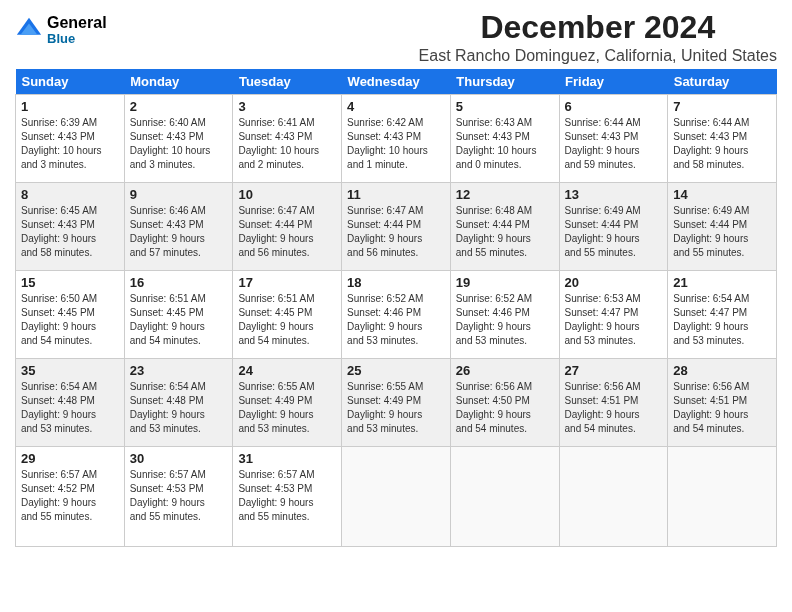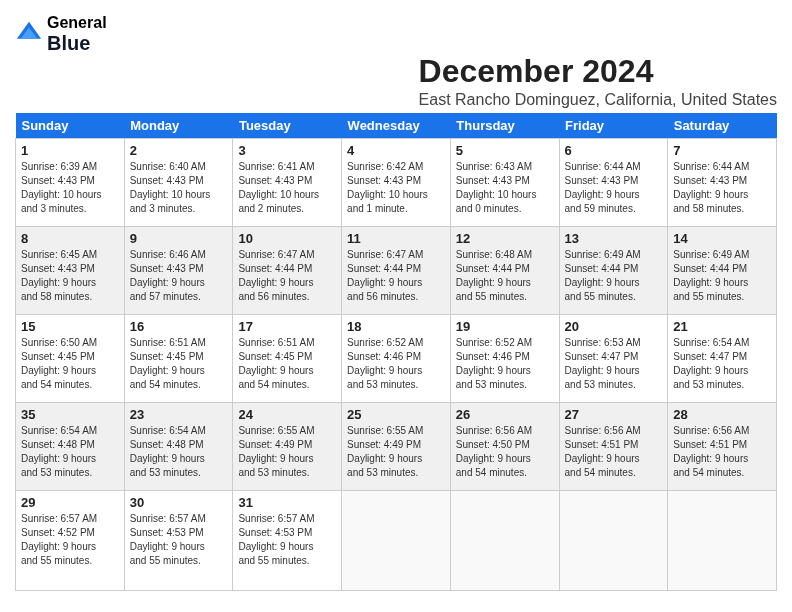--- a/index.html
+++ b/index.html
@@ -30,31 +30,30 @@
       display: flex;
       flex-direction: column;
       line-height: 1.1;
     }
     .logo-general {
       font-size: 16px;
       font-weight: bold;
       color: #000000;
     }
     .logo-blue {
-      font-size: 20px;
-      font-weight: bold;
-      color: #0f172a;
+      font-size: 13px;
+      font-weight: bold;
+      color: #0369a1;
     }
     .logo-icon {
       width: 28px;
       height: 28px;
     }
     .title-area {
-      text-align: left;
-      margin-top: 44px;
+      text-align: center;
     }
     .month-title {
       font-size: 32px;
       font-weight: bold;
       color: #222;
       line-height: 1.1;
     }
     .subtitle {
       font-size: 16px;
       color: #444;

